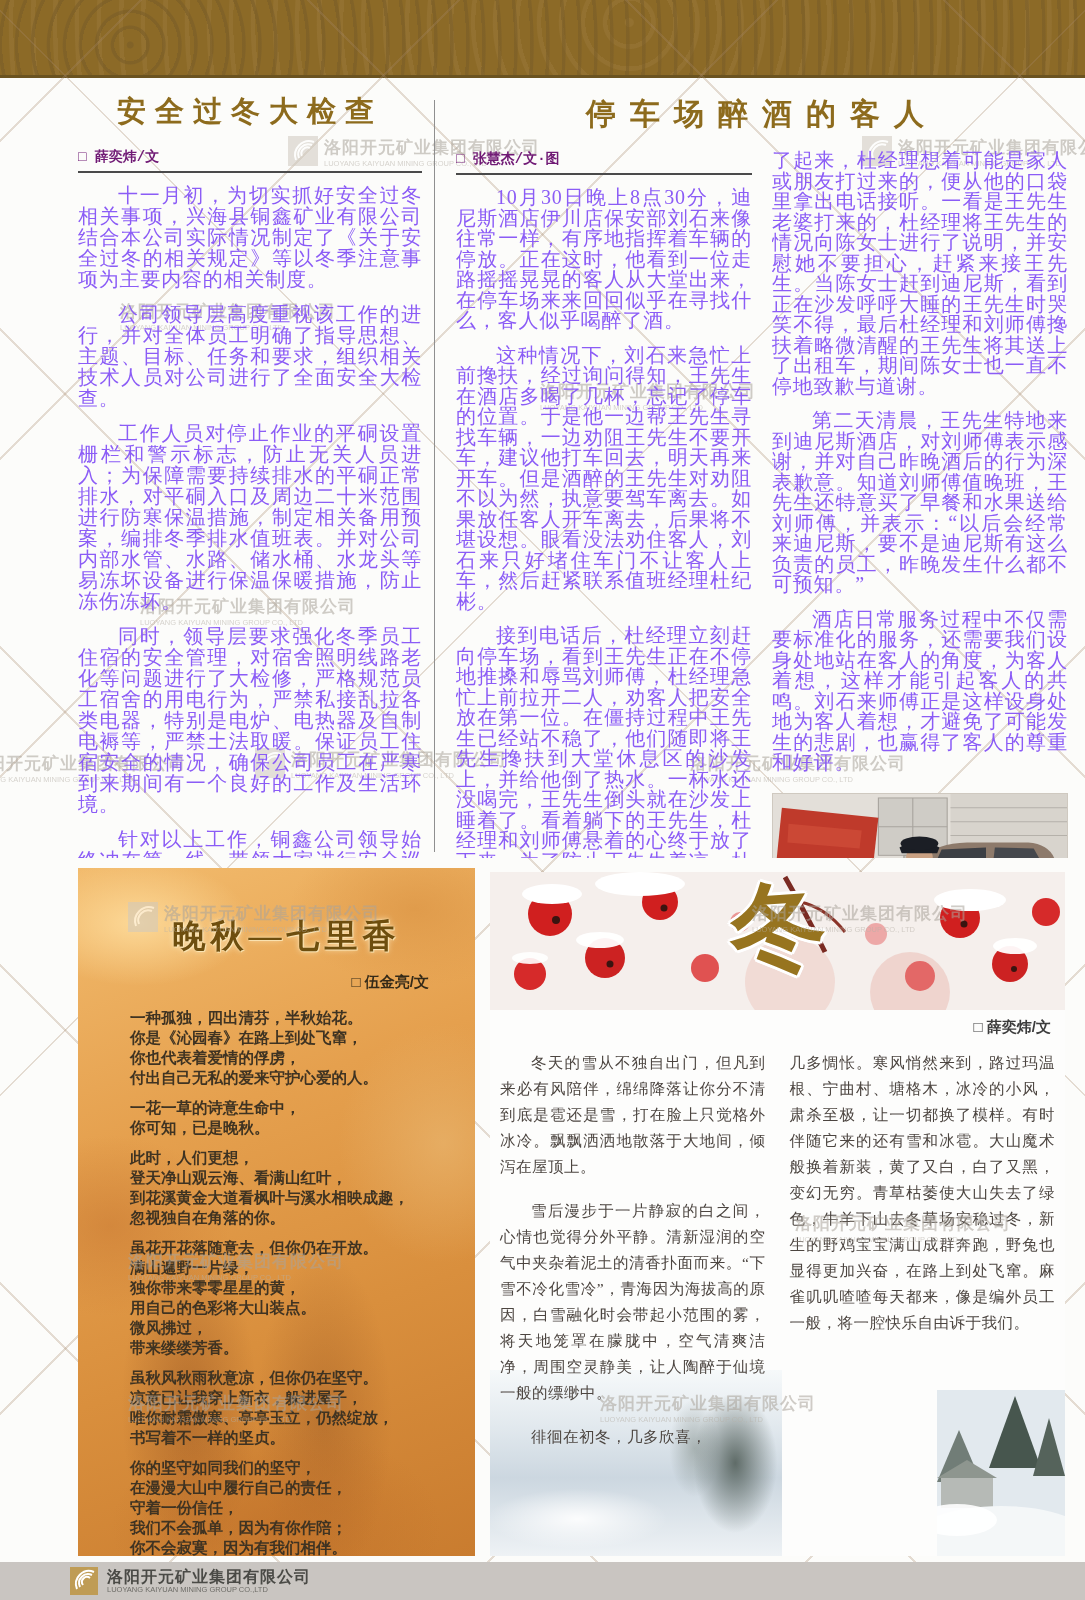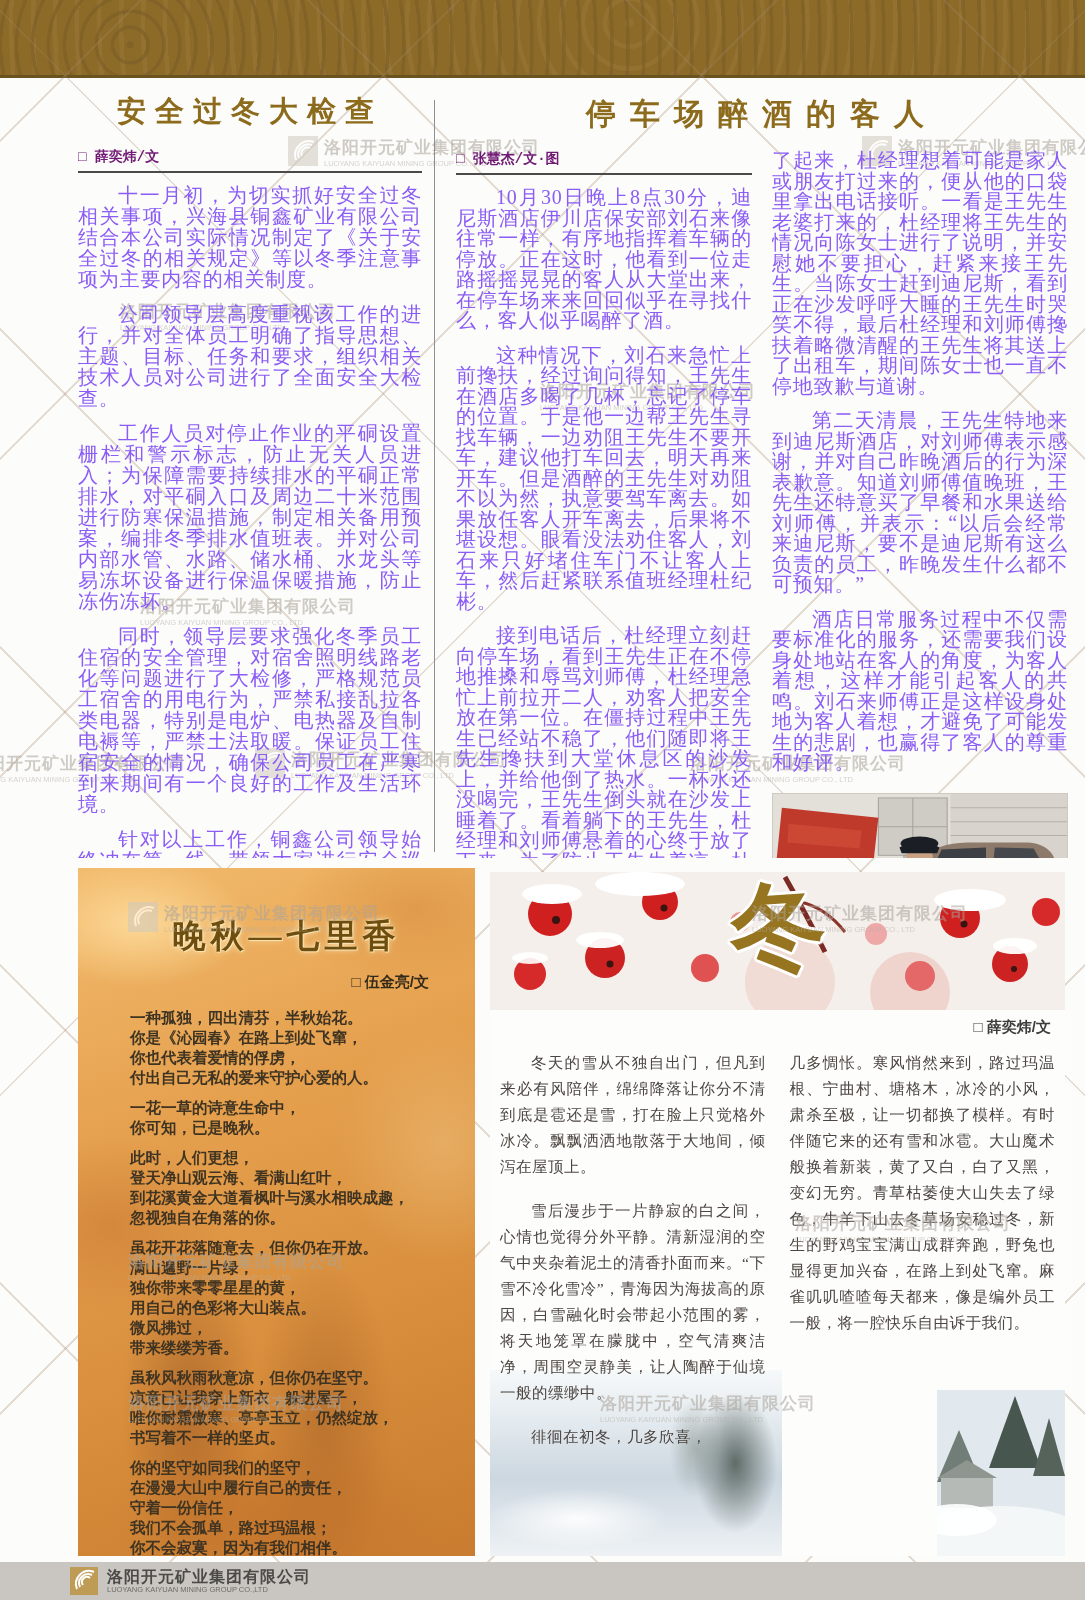--- a/index.html
+++ b/index.html
@@ -300,21 +300,21 @@
       <div class="stanza">
         <div>虽秋风秋雨秋意凉，但你仍在坚守。</div>
         <div>凉意已让我穿上新衣，躲进屋子，</div>
         <div>唯你耐霜傲寒、亭亭玉立，仍然绽放，</div>
         <div>书写着不一样的坚贞。</div>
       </div>
       <div class="stanza">
         <div>你的坚守如同我们的坚守，</div>
         <div>在漫漫大山中履行自己的责任，</div>
         <div>守着一份信任，</div>
-        <div>我们不会孤单，路过玛温根；</div>
+        <div>我们不会孤单，因为有你作陪；</div>
         <div>你不会寂寞，因为有我们相伴。</div>
       </div>
     </div>
   </section>
 
   <section class="box-winter">
     <div class="berries">
       <svg width="575" height="138" viewBox="0 0 575 138" preserveAspectRatio="none">
         <rect width="575" height="138" fill="#f5efec"></rect>
         <circle cx="300" cy="110" r="45" fill="#f0d6cf" opacity=".8"></circle>

